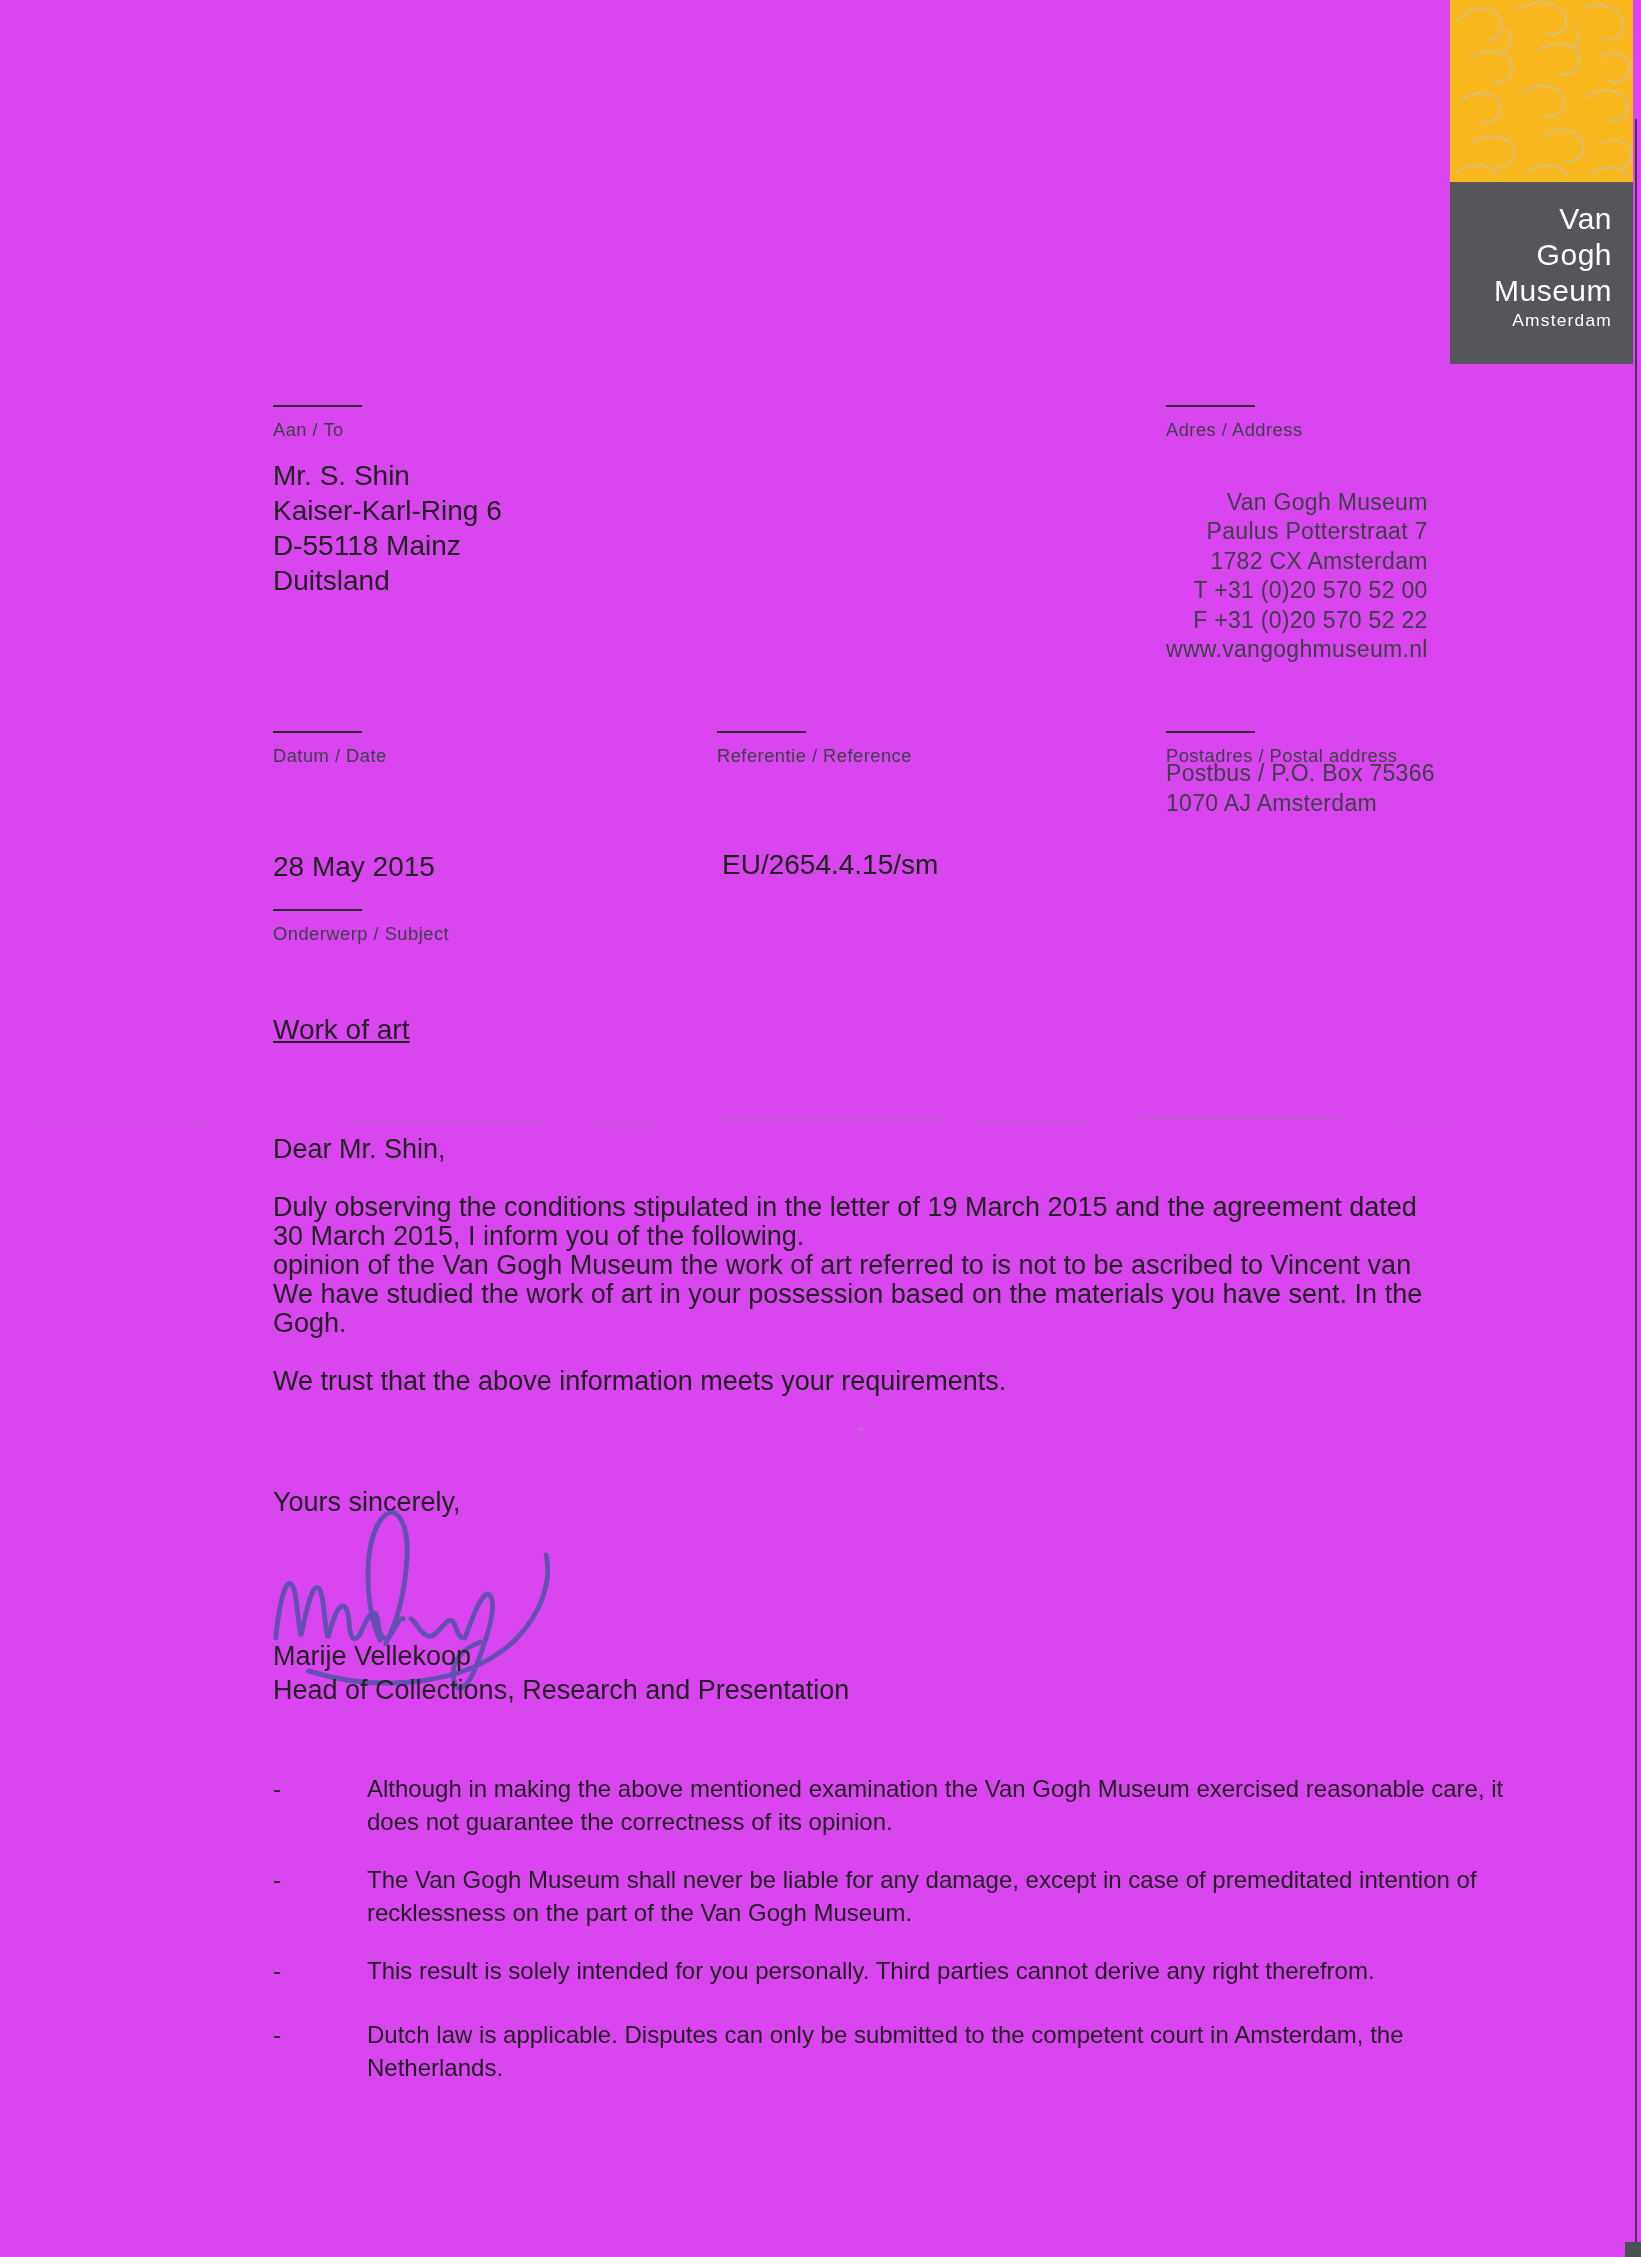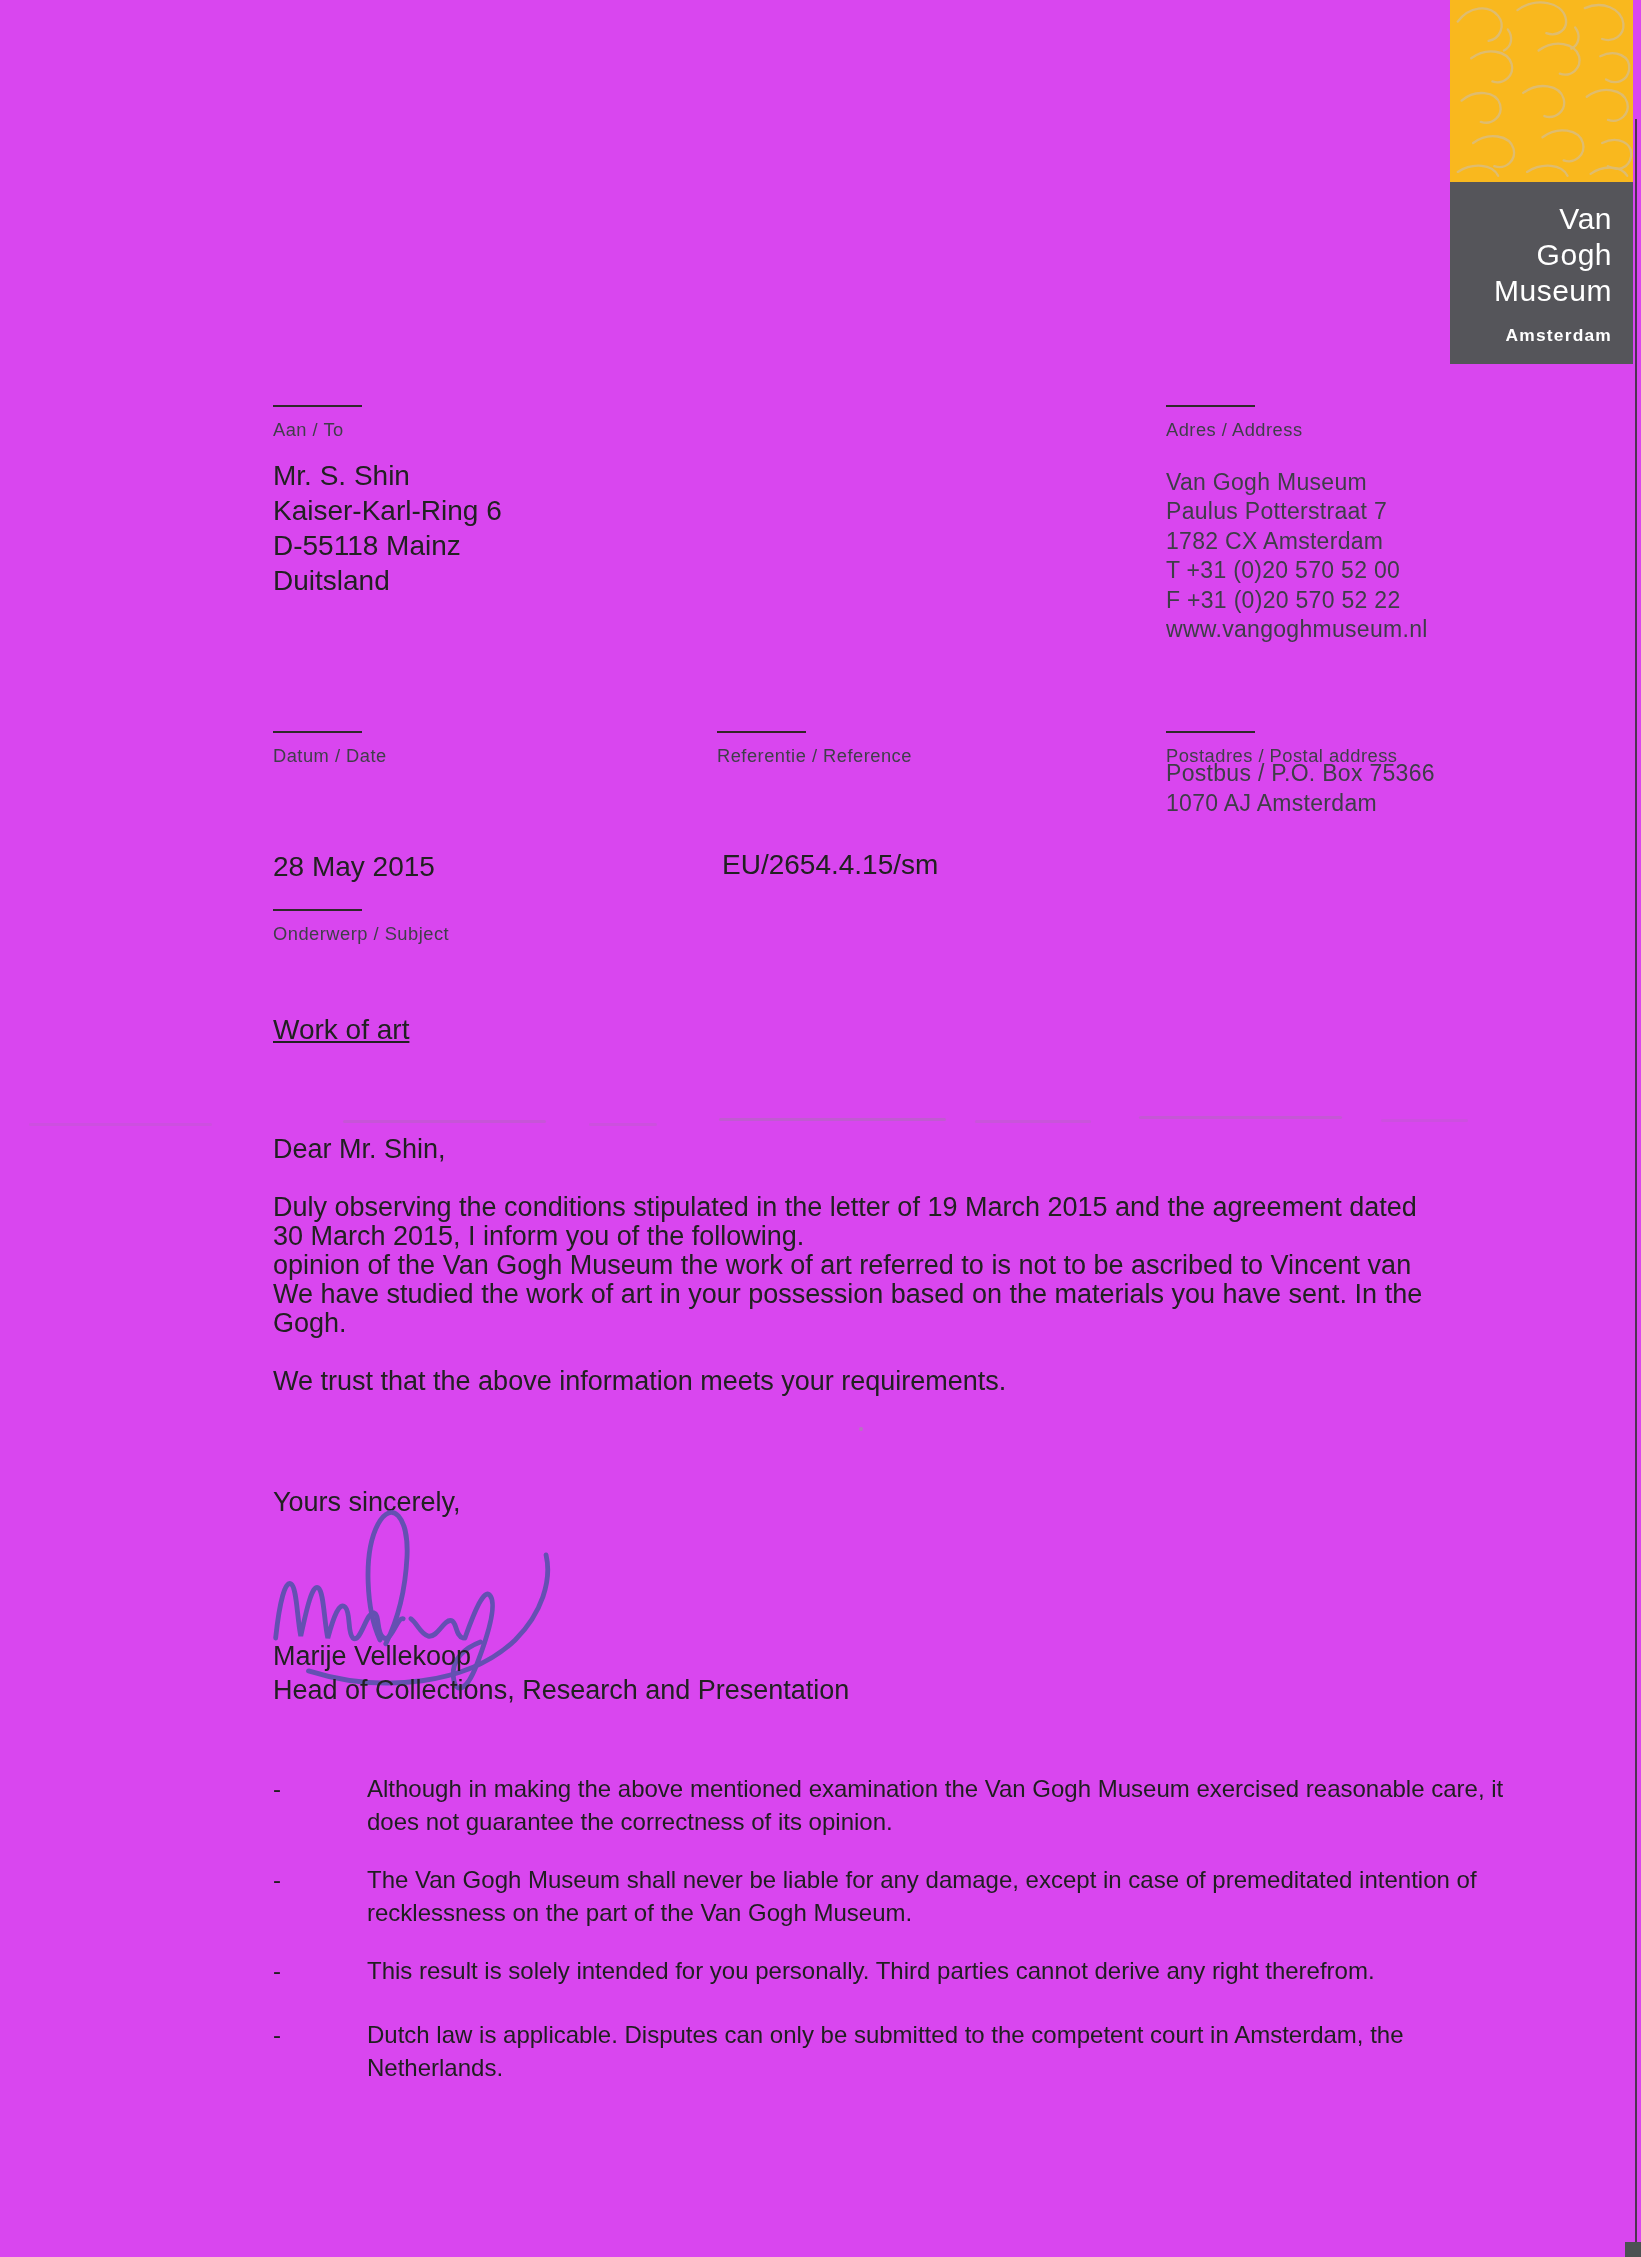--- a/index.html
+++ b/index.html
@@ -14,21 +14,21 @@
     position:relative;width:1641px;height:2257px;background:#d946ef;
     overflow:hidden;font-family:"Liberation Sans",sans-serif;color:var(--c-text);
   }
   
   .logo{position:absolute;left:1450px;top:0;width:183px;}
   .logo-yellow{position:relative;width:183px;height:182px;background:var(--c-yellow);overflow:hidden;}
   .logo-yellow svg{position:absolute;left:0;top:0;}
   .logo-gray{width:183px;height:182px;background:var(--c-gray);box-sizing:border-box;
     padding:19.3px 21px 0 0;text-align:right;}
   .wordmark{color:#fff;font-size:30px;line-height:36px;font-weight:500;letter-spacing:0.5px;}
-  .logo-city{color:#fff;font-size:17.4px;letter-spacing:1.2px;margin-top:16px;font-weight:bold;}
+  .logo-city{color:#fff;font-size:17.4px;letter-spacing:1.2px;margin-top:1px;}
   
   .field{position:absolute;}
   .rule{width:89px;height:1.9px;background:#2e2a2a;}
   .flabel{margin-top:12.6px;font-size:18.3px;letter-spacing:0.5px;color:var(--c-label);white-space:nowrap;}
   
   .typed{font-size:28px;line-height:35px;color:var(--c-text);white-space:nowrap;}
   .museum-txt{font-size:23px;line-height:29.4px;color:#3e3e47;letter-spacing:0.3px;white-space:nowrap;}
   .body-txt{font-size:27px;line-height:29px;color:var(--c-text);white-space:nowrap;}
   .abs{position:absolute;}
   
@@ -88,21 +88,21 @@
     <div>Mr. S. Shin</div>
     <div>Kaiser-Karl-Ring 6</div>
     <div>D-55118 Mainz</div>
     <div>Duitsland</div>
   </div>
 
   <div class="field" style="left:1166px;top:405px;">
     <div class="rule"></div>
     <div class="flabel">Adres / Address</div>
   </div>
-  <div class="abs museum-txt" style="left:1166px;top:468px;">
+  <div class="abs museum-txt" style="left:1166px;top:488px;text-align:right;">
     <div>Van Gogh Museum</div>
     <div>Paulus Potterstraat 7</div>
     <div>1782 CX Amsterdam</div>
     <div>T +31 (0)20 570 52 00</div>
     <div>F +31 (0)20 570 52 22</div>
     <div>www.vangoghmuseum.nl</div>
   </div>
 
   <div class="field" style="left:273px;top:731px;">
     <div class="rule"></div>

